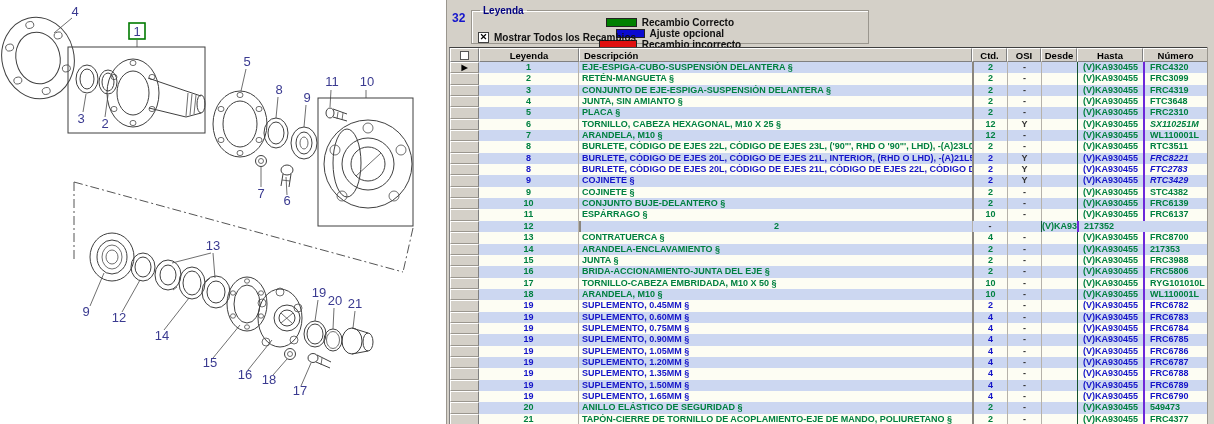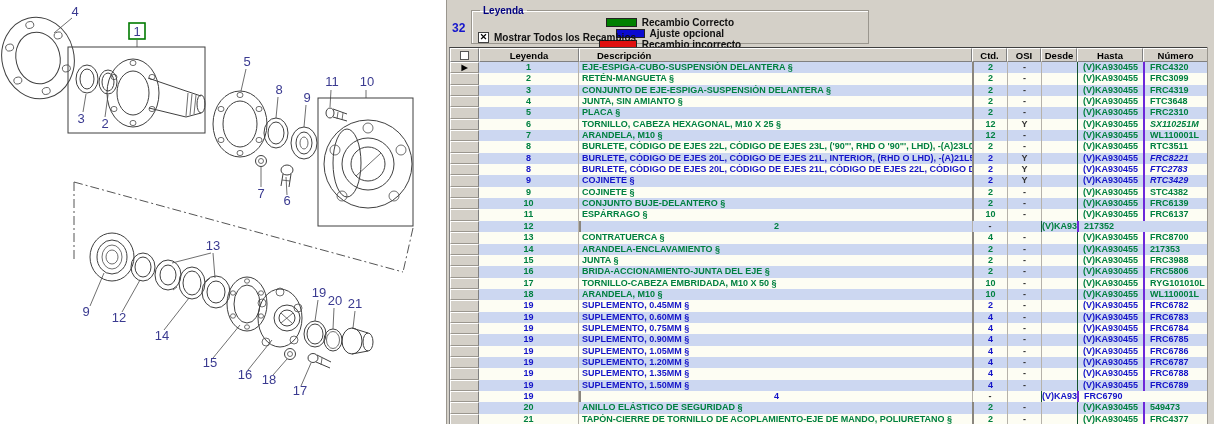--- a/index.html
+++ b/index.html
@@ -12,42 +12,42 @@
   .diagram { position:absolute; left:0; top:0; width:446px; height:424px; background:#ffffff; }
   .diagram svg { display:block; width:446px; height:424px; }
   .callout-num { font-size:13px; fill:#3a3a90; cursor:pointer; }
   .d-line { stroke:#3f3f3f; stroke-width:1; fill:none; }
   .d-thin { stroke:#4a4a4a; stroke-width:0.8; fill:none; }
   .d-phantom { stroke:#555; stroke-width:1; fill:none; stroke-dasharray:9 3 2 3; }
 
   
   .panel { position:absolute; left:446px; top:0; width:768px; height:424px; background:#d4d0c8; border-left:1px solid #9a968e; }
 
-  .counter { position:absolute; left:5px; top:21px; color:#1414cc; font-weight:bold; font-size:12px; }
+  .counter { position:absolute; left:5px; top:11px; color:#1414cc; font-weight:bold; font-size:12px; }
 
   fieldset.legend { position:absolute; left:24px; top:5px; width:398px; height:39px;
     border:1px solid #9a968e; box-shadow:inset 1px 1px 0 #fff; padding:1px 6px 0 6px; }
   fieldset.legend legend { color:#000080; font-size:10px; font-weight:bold; padding:0 3px; margin-left:2px; }
   .legend-row { display:flex; align-items:center; height:12px; margin-top:0px;flex-direction:column; }
   .legend-item { display:flex; align-items:center; margin-right:0; }
   .swatch { width:38px; height:9px; border:1px solid #222; margin-right:5px; }
   .legend-label { font-size:10px; font-weight:bold; color:#111; white-space:nowrap; }
   .chk-row { display:flex; align-items:center; height:14px; margin-top:1px; }
   .checkbox { width:11px; height:11px; background:#fff; border:1px solid #404040;
     font-size:9px; line-height:9px; font-weight:bold; color:#000; text-align:center; margin-right:5px; }
 
   
   .table { position:absolute; left:2px; top:47px; width:759px; height:377px; background:#fff;
     border-top:1px solid #404040; border-left:1px solid #808080; }
   .thead { display:grid; grid-template-columns:29px 100px 393px 35px 34px 36px 66px 1fr;
     height:14px; background:#d4d0c8; }
   .th { font-size:9.5px; font-weight:bold; color:#000; text-align:center; line-height:13px;
     border-right:1px solid #808080; border-bottom:1px solid #808080; border-top:1px solid #fff;
     border-left:1px solid #fff; overflow:hidden; white-space:nowrap; cursor:default; }
-  .th.left { text-align:left; padding-left:17px; }
+  .th.left { text-align:left; padding-left:4px; }
   .th-sel { display:flex; align-items:center; justify-content:center; }
   .th-sel .box { width:9px; height:9px; background:#fff; border:1px solid #555; }
 
   .tbody { height:363px; }
   .tr { display:grid; grid-template-columns:29px 100px 393px 35px 34px 36px 66px 1fr;
     height:11.344px; line-height:11.3px; font-size:9px; font-weight:bold; cursor:pointer; }
   .tr.bg-blue { background:#ccd7f1; }
   .tr.bg-white { background:#fdfdf3; }
   .td { overflow:hidden; white-space:nowrap; }
   .td.sel { background:#d4d0c8; border-right:1px solid #808080; border-bottom:1px solid #9a968e;
@@ -620,20 +620,21 @@
             <div class="td desc c-blue">SUPLEMENTO, 1.50MM §</div>
             <div class="td ctd c-blue">4</div>
             <div class="td osi">-</div>
             <div class="td desde"></div>
             <div class="td hasta c-blue">(V)KA930455</div>
             <div class="td num c-blue">FRC6789</div>
           </div>
           <div class="tr bg-white">
             <div class="td sel"></div>
             <div class="td ley c-blue">19</div>
+            <div class="td desc c-blue">SUPLEMENTO, 1.65MM §</div>
             <div class="td ctd c-blue">4</div>
             <div class="td osi">-</div>
             <div class="td desde"></div>
             <div class="td hasta c-blue">(V)KA930455</div>
             <div class="td num c-blue">FRC6790</div>
           </div>
           <div class="tr bg-blue">
             <div class="td sel"></div>
             <div class="td ley c-green">20</div>
             <div class="td desc c-green">ANILLO ELÁSTICO DE SEGURIDAD §</div>

